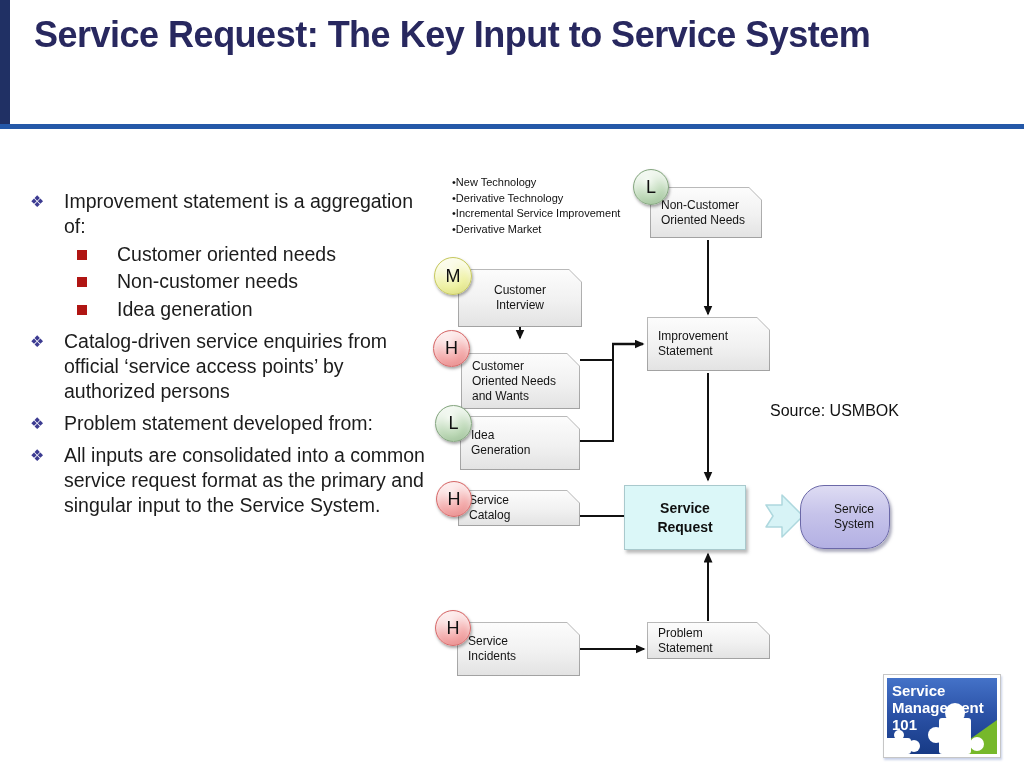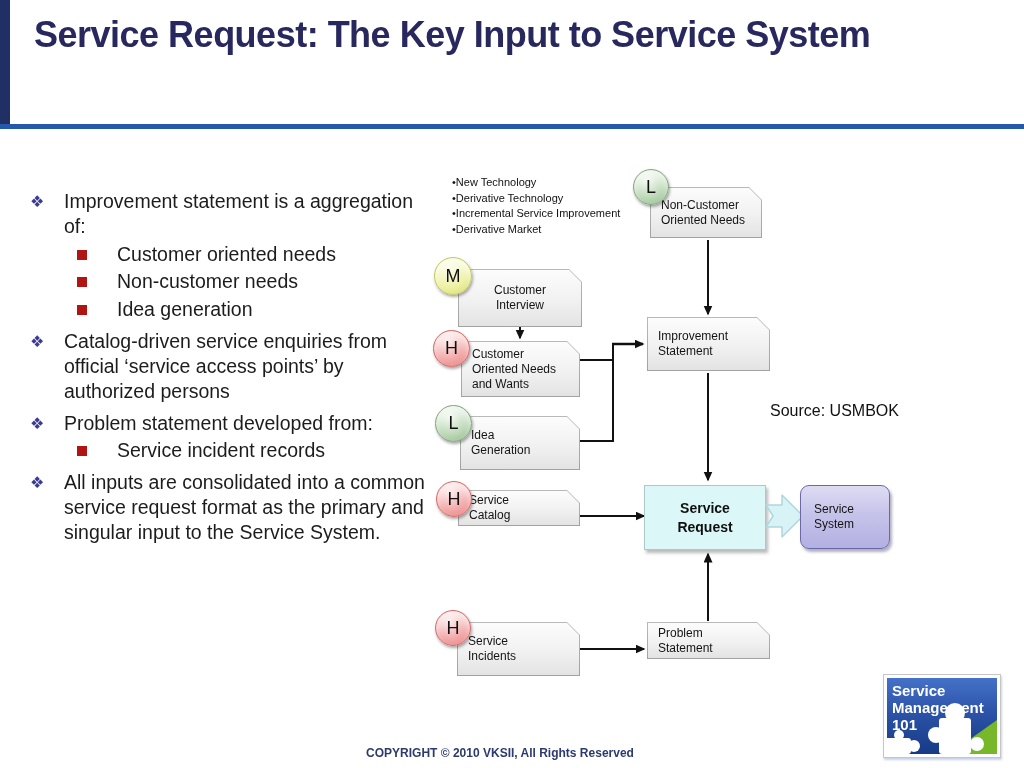--- a/index.html
+++ b/index.html
@@ -37,28 +37,28 @@
 
   
   .badge{position:absolute;border-radius:50%;display:flex;align-items:center;justify-content:center;
          font-size:18px;color:#101010;
          box-shadow:1px 2px 3px rgba(0,0,0,0.35), inset 0 7px 8px rgba(255,255,255,0.75);}
   .badge-l{background:radial-gradient(circle at 40% 32%,#f4faf2 0%,#bcd8b6 55%,#8fb489 100%);border:1px solid #86a681;}
   .badge-m{background:radial-gradient(circle at 40% 32%,#fcfcec 0%,#eef1a2 55%,#d3d56c 100%);border:1px solid #c6c860;}
   .badge-h{background:radial-gradient(circle at 40% 32%,#fdeaea 0%,#f3a8a8 55%,#e17b7b 100%);border:1px solid #d66a6a;}
 
   
-  .srbox{position:absolute;left:644px;top:485px;width:120px;height:63px;background:#dbf7f8;
+  .srbox{position:absolute;left:624px;top:485px;width:120px;height:63px;background:#dbf7f8;
          border:1px solid #a9c9cd;box-shadow:2px 3px 3px rgba(120,120,120,0.5);
          display:flex;align-items:center;justify-content:center;}
   .srbox .lbl{font-size:14px;font-weight:bold;text-align:center;line-height:19px;max-width:80px;color:#101010;}
-  .ssbox{position:absolute;left:800px;top:485px;width:88px;height:62px;border-radius:9px;
+  .ssbox{position:absolute;left:800px;top:485px;width:88px;height:62px;border-radius:24px;
          background:linear-gradient(180deg,#dedcf3 0%,#c6c3ea 45%,#b3b0e3 100%);
          border:1.5px solid #6b68a8;box-shadow:2px 3px 3px rgba(110,110,140,0.55);
-         display:flex;align-items:center;}
+         display:flex;align-items:center;justify-content:flex-end;}
   .ssbox .lbl{font-size:12px;line-height:15px;padding-left:13px;color:#141414;}
 
   
   .note-list{position:absolute;left:452px;top:175px;font-size:11px;line-height:15.5px;color:#111;}
   .source{position:absolute;left:770px;top:402px;font-size:16px;color:#111;}
 
   
   .connectors{position:absolute;left:0;top:0;width:1024px;height:768px;pointer-events:none;}
 
   
@@ -100,24 +100,20 @@
         <span class="m2"></span>
         <span class="txt">Idea generation</span>
       </li>
     <li class="lvl1">
         <span class="m1">❖</span>
         <span class="txt">Catalog-driven service enquiries from official ‘service access points’ by authorized persons</span>
       </li>
     <li class="lvl1">
         <span class="m1">❖</span>
         <span class="txt">Problem statement developed from:</span>
-      </li>
-    <li class="lvl2">
-        <span class="m2"></span>
-        <span class="txt">Service incident records</span>
       </li>
     <li class="lvl1">
         <span class="m1">❖</span>
         <span class="txt">All inputs are consolidated into a common service request format as the primary and singular input to the Service System.</span>
       </li>
   </ul>
 
   <div class="note-list">
     <div>•New Technology</div>
     <div>•Derivative Technology</div>
@@ -146,21 +142,21 @@
   <div class="pbox" style="left:650px;top:187px;width:112px;height:51px;">
     <div class="inner">
         <div class="lbl" style="max-width:95px;">Non-Customer Oriented Needs</div>
       </div>
   </div>
   <div class="pbox centered" style="left:458px;top:269px;width:124px;height:58px;">
     <div class="inner">
         <div class="lbl" style="max-width:68px;">Customer Interview</div>
       </div>
   </div>
-  <div class="pbox" style="left:461px;top:341px;width:119px;height:56px;">
+  <div class="pbox" style="left:461px;top:353px;width:119px;height:56px;">
     <div class="inner">
         <div class="lbl" style="max-width:100px;">Customer Oriented Needs and Wants</div>
       </div>
   </div>
   <div class="pbox" style="left:460px;top:416px;width:120px;height:54px;">
     <div class="inner">
         <div class="lbl" style="max-width:70px;">Idea Generation</div>
       </div>
   </div>
   <div class="pbox" style="left:647px;top:317px;width:123px;height:54px;">
@@ -198,21 +194,20 @@
 
   <div class="badge badge-l" style="left:633px;top:169px;width:34px;height:34px;">L</div>
   <div class="badge badge-m" style="left:434px;top:257px;width:36px;height:36px;">M</div>
   <div class="badge badge-h" style="left:433px;top:330px;width:35px;height:35px;">H</div>
   <div class="badge badge-l" style="left:435px;top:405px;width:35px;height:35px;">L</div>
   <div class="badge badge-h" style="left:436px;top:481px;width:34px;height:34px;">H</div>
   <div class="badge badge-h" style="left:435px;top:610px;width:34px;height:34px;">H</div>
 
   <div class="source">Source: USMBOK</div>
 
-  <div class="footer">COPYRIGHT © 2010 VKSII, All Rights Reserved</div>
 
   <div class="logo">
     <div class="logo-inner">
       <svg class="logo-art" viewBox="0 0 110 76" preserveAspectRatio="none">
         <g fill="#76b82a">
           <path d="M110 42 L110 76 L62 76 Z"></path>
           <circle cx="74" cy="62" r="9"></circle>
         </g>
         <g fill="#ffffff">
           <rect x="52" y="40" width="32" height="36" rx="3"></rect>

